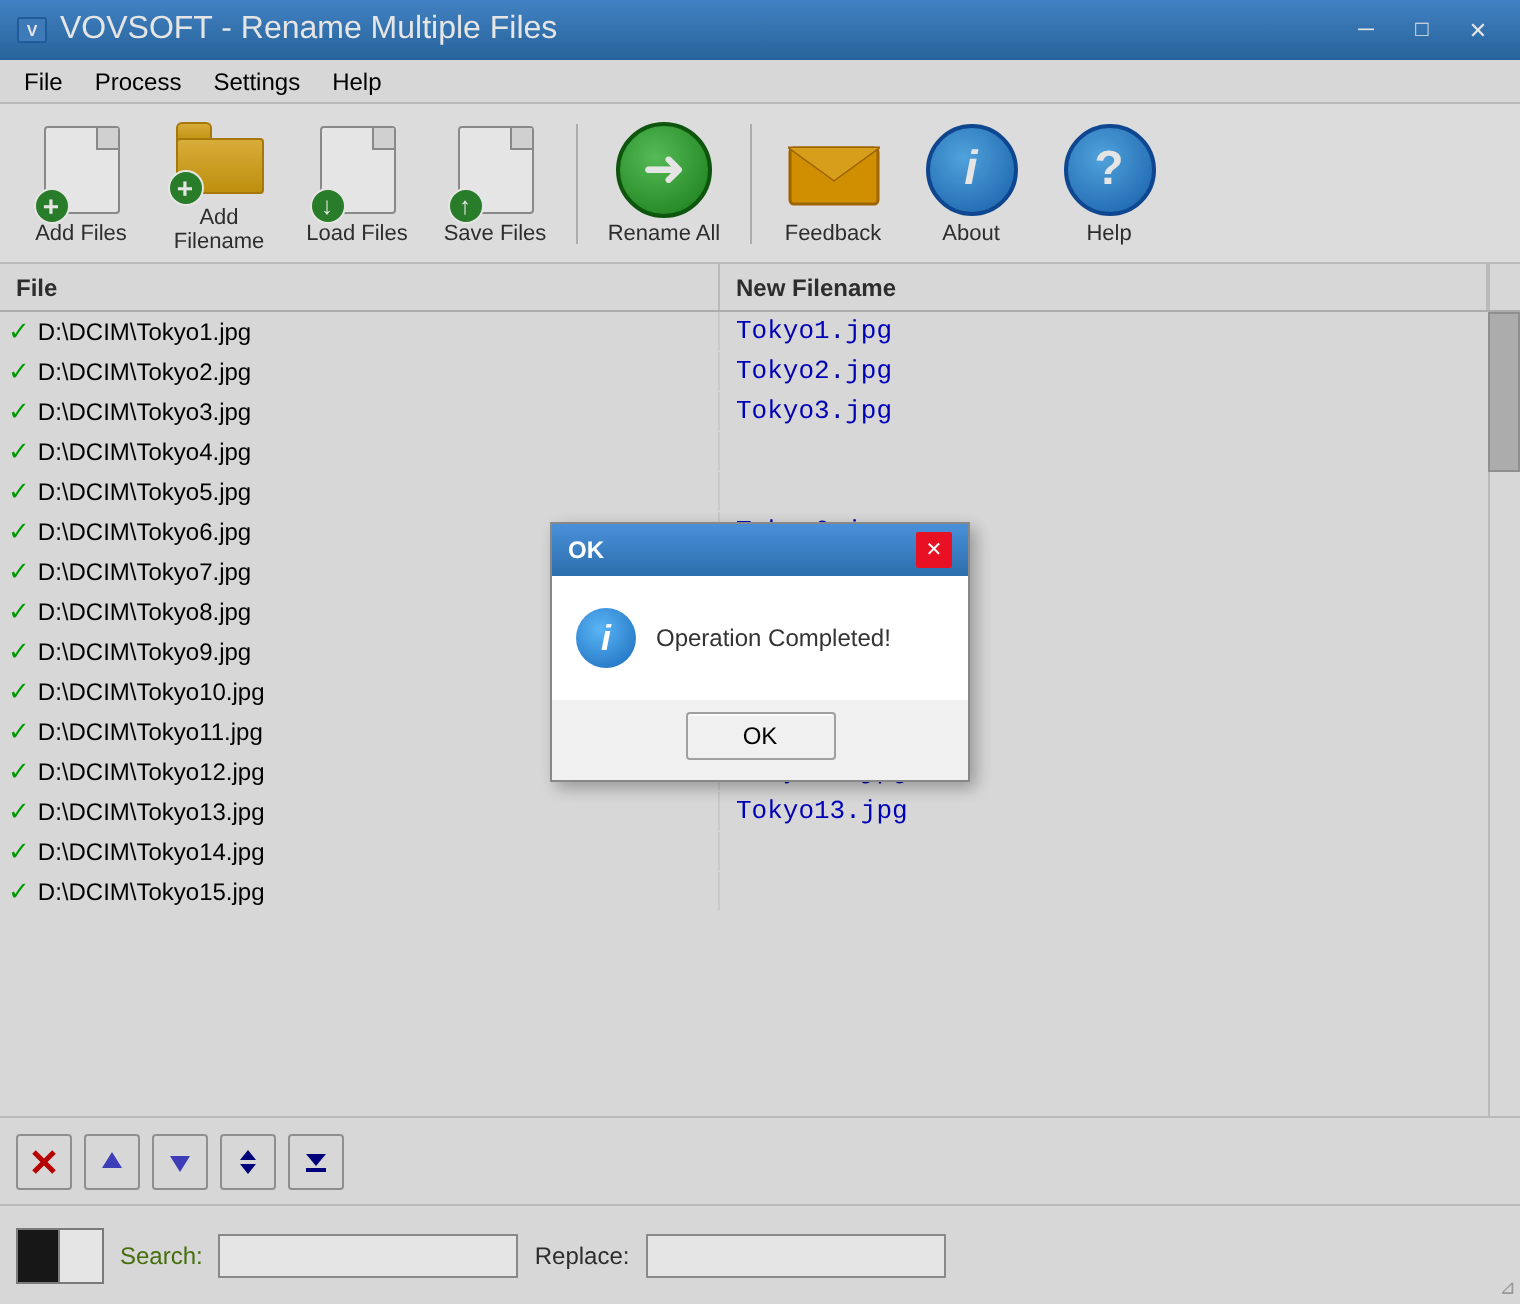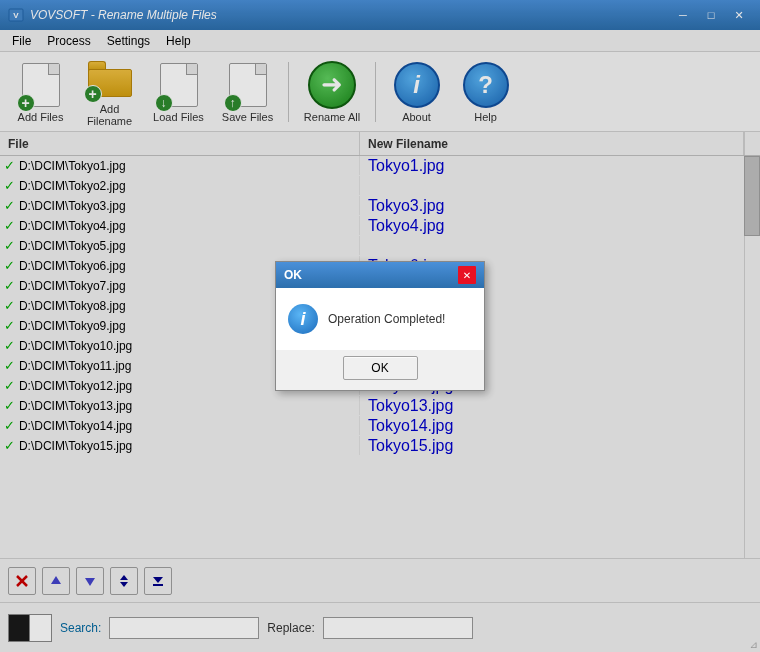--- a/index.html
+++ b/index.html
@@ -25,22 +25,21 @@
     .title-bar-icon {
       width: 16px;
       height: 16px;
       margin-right: 6px;
       display: flex;
       align-items: center;
       justify-content: center;
     }
     .title-bar-text {
       flex: 1;
-      font-size: 12px;
-      font-style: italic;
+      font-size: 16px;
     }
     .title-bar-controls {
       display: flex;
       gap: 2px;
     }
     .title-bar-btn {
       width: 26px;
       height: 20px;
       background: transparent;
       border: none;
@@ -315,21 +314,22 @@
       gap: 4px;
       color: #000;
       font-size: 12px;
       border-right: 1px solid #e0e0e0;
       height: 100%;
     }
     .list-row .col-new {
       flex: 1;
       padding: 0 8px;
       color: #0000cc;
-      font-size: 16px;
+      font-size: 13px;
+      font-family: Liberation Mono, monospace;
     }
     .check-icon {
       color: #00aa00;
       font-size: 13px;
       flex-shrink: 0;
     }
 
     
     .bottom-toolbar {
       height: 44px;
@@ -359,21 +359,21 @@
     
     .status-bar {
       height: 50px;
       background: #f0f0f0;
       border-top: 1px solid #d0d0d0;
       display: flex;
       align-items: center;
       padding: 4px 8px;
       gap: 8px;
     }
-    .search-label { font-size: 12px; color: #0369a1; }
+    .search-label { font-size: 12px; color: #4d7c0f; }
     .search-input {
       width: 150px;
       height: 22px;
       border: 1px solid #999;
       padding: 0 4px;
       font-size: 12px;
       background: white;
     }
     .replace-label { font-size: 12px; color: #333; }
     .replace-input {
@@ -563,20 +563,33 @@
     <div class="icon-area">
       <div class="rename-btn-icon">
         <span class="arrow">➜</span>
       </div>
     </div>
     <span class="btn-label">Rename All</span>
   </div>
 
   <div class="toolbar-separator"></div>
 
+  <div class="tool-btn">
+    <div class="icon-area">
+      <div style="position:relative; width:48px; height:46px; display:flex; align-items:center; justify-content:center;">
+
+        <svg width="46" height="38" viewBox="0 0 46 38">
+          <rect x="1" y="8" width="44" height="28" rx="2" fill="#e8a000" stroke="#b07000" stroke-width="1.5"></rect>
+          <polygon points="1,8 23,24 45,8" fill="none" stroke="#b07000" stroke-width="1.5"></polygon>
+          <polygon points="1,8 23,24 45,8" fill="#f0b020"></polygon>
+        </svg>
+      </div>
+    </div>
+    <span class="btn-label">Feedback</span>
+  </div>
 
   <div class="tool-btn">
     <div class="icon-area">
       <div class="about-icon">i</div>
     </div>
     <span class="btn-label">About</span>
   </div>
 
   <div class="tool-btn">
     <div class="icon-area">
@@ -600,34 +613,34 @@
         <span class="check-icon">✓</span>
         <span>D:\DCIM\Tokyo1.jpg</span>
       </div>
       <div class="col-new" style="padding-right:20px;">Tokyo1.jpg</div>
     </div>
       <div class="list-row">
       <div class="col-file">
         <span class="check-icon">✓</span>
         <span>D:\DCIM\Tokyo2.jpg</span>
       </div>
+      <div class="col-new" style="padding-right:20px;">Tokyo2.jpg</div>
     </div>
       <div class="list-row">
       <div class="col-file">
         <span class="check-icon">✓</span>
         <span>D:\DCIM\Tokyo3.jpg</span>
       </div>
       <div class="col-new" style="padding-right:8px;">Tokyo3.jpg</div>
     </div>
       <div class="list-row">
       <div class="col-file">
         <span class="check-icon">✓</span>
         <span>D:\DCIM\Tokyo4.jpg</span>
       </div>
-      <div class="col-new" style="padding-right:20px;">Tokyo4.jpg</div>
     </div>
       <div class="list-row">
       <div class="col-file">
         <span class="check-icon">✓</span>
         <span>D:\DCIM\Tokyo5.jpg</span>
       </div>
     </div>
       <div class="list-row">
       <div class="col-file">
         <span class="check-icon">✓</span>
@@ -682,28 +695,26 @@
         <span class="check-icon">✓</span>
         <span>D:\DCIM\Tokyo13.jpg</span>
       </div>
       <div class="col-new" style="padding-right:20px;">Tokyo13.jpg</div>
     </div>
       <div class="list-row">
       <div class="col-file">
         <span class="check-icon">✓</span>
         <span>D:\DCIM\Tokyo14.jpg</span>
       </div>
-      <div class="col-new" style="padding-right:20px;">Tokyo14.jpg</div>
     </div>
       <div class="list-row">
       <div class="col-file">
         <span class="check-icon">✓</span>
         <span>D:\DCIM\Tokyo15.jpg</span>
       </div>
-      <div class="col-new" style="padding-right:20px;">Tokyo15.jpg</div>
     </div>
     </div>
 
   <div style="position:absolute; right:0; top:24px; width:16px; bottom:0; background:#f0f0f0; border-left:1px solid #d0d0d0;">
     <div style="position:absolute; top:0; right:0; width:16px; height:80px; background:#c0c0c0; border:1px solid #a0a0a0;"></div>
   </div>
 </div>
 
 <div class="bottom-toolbar">
   <div class="move-btn red">

